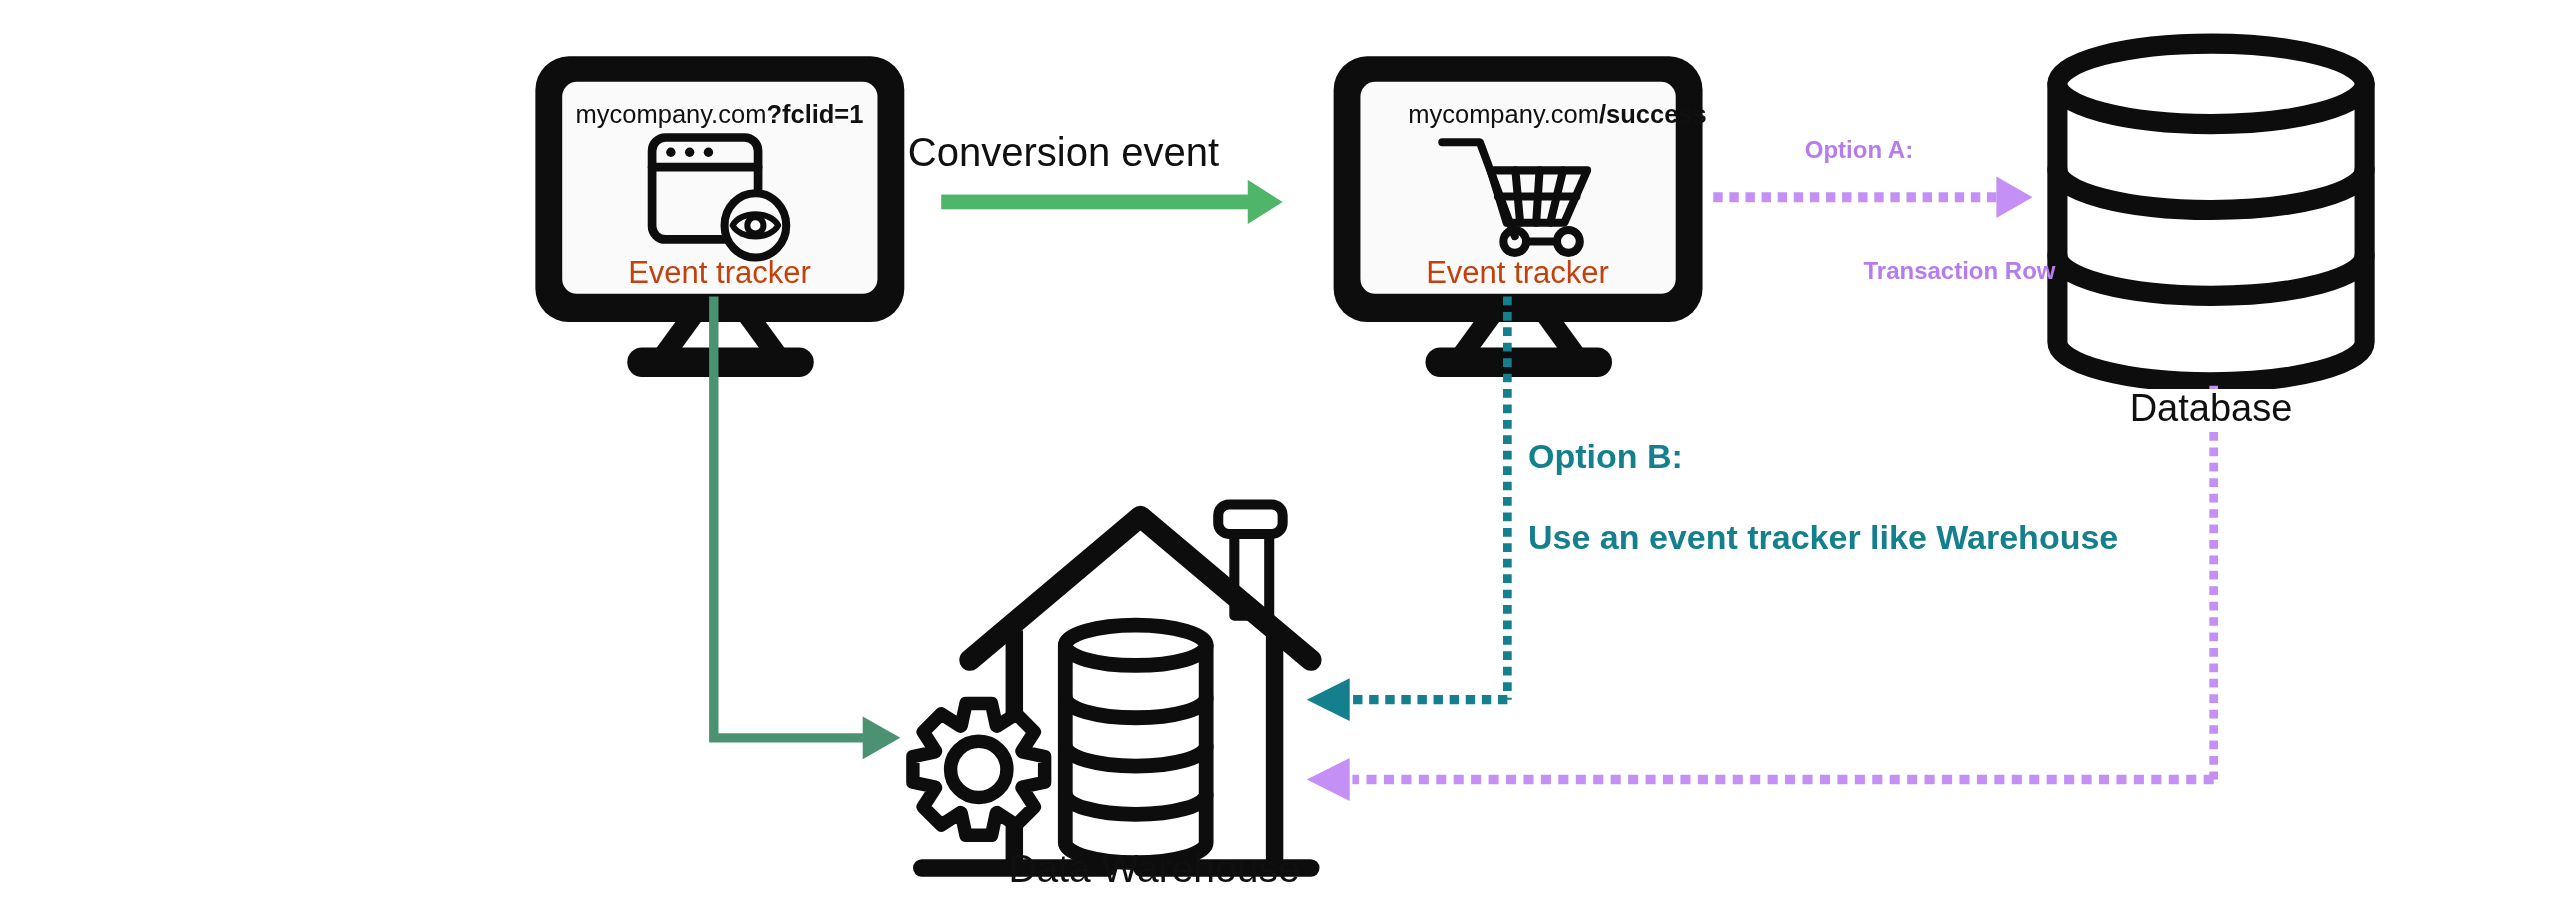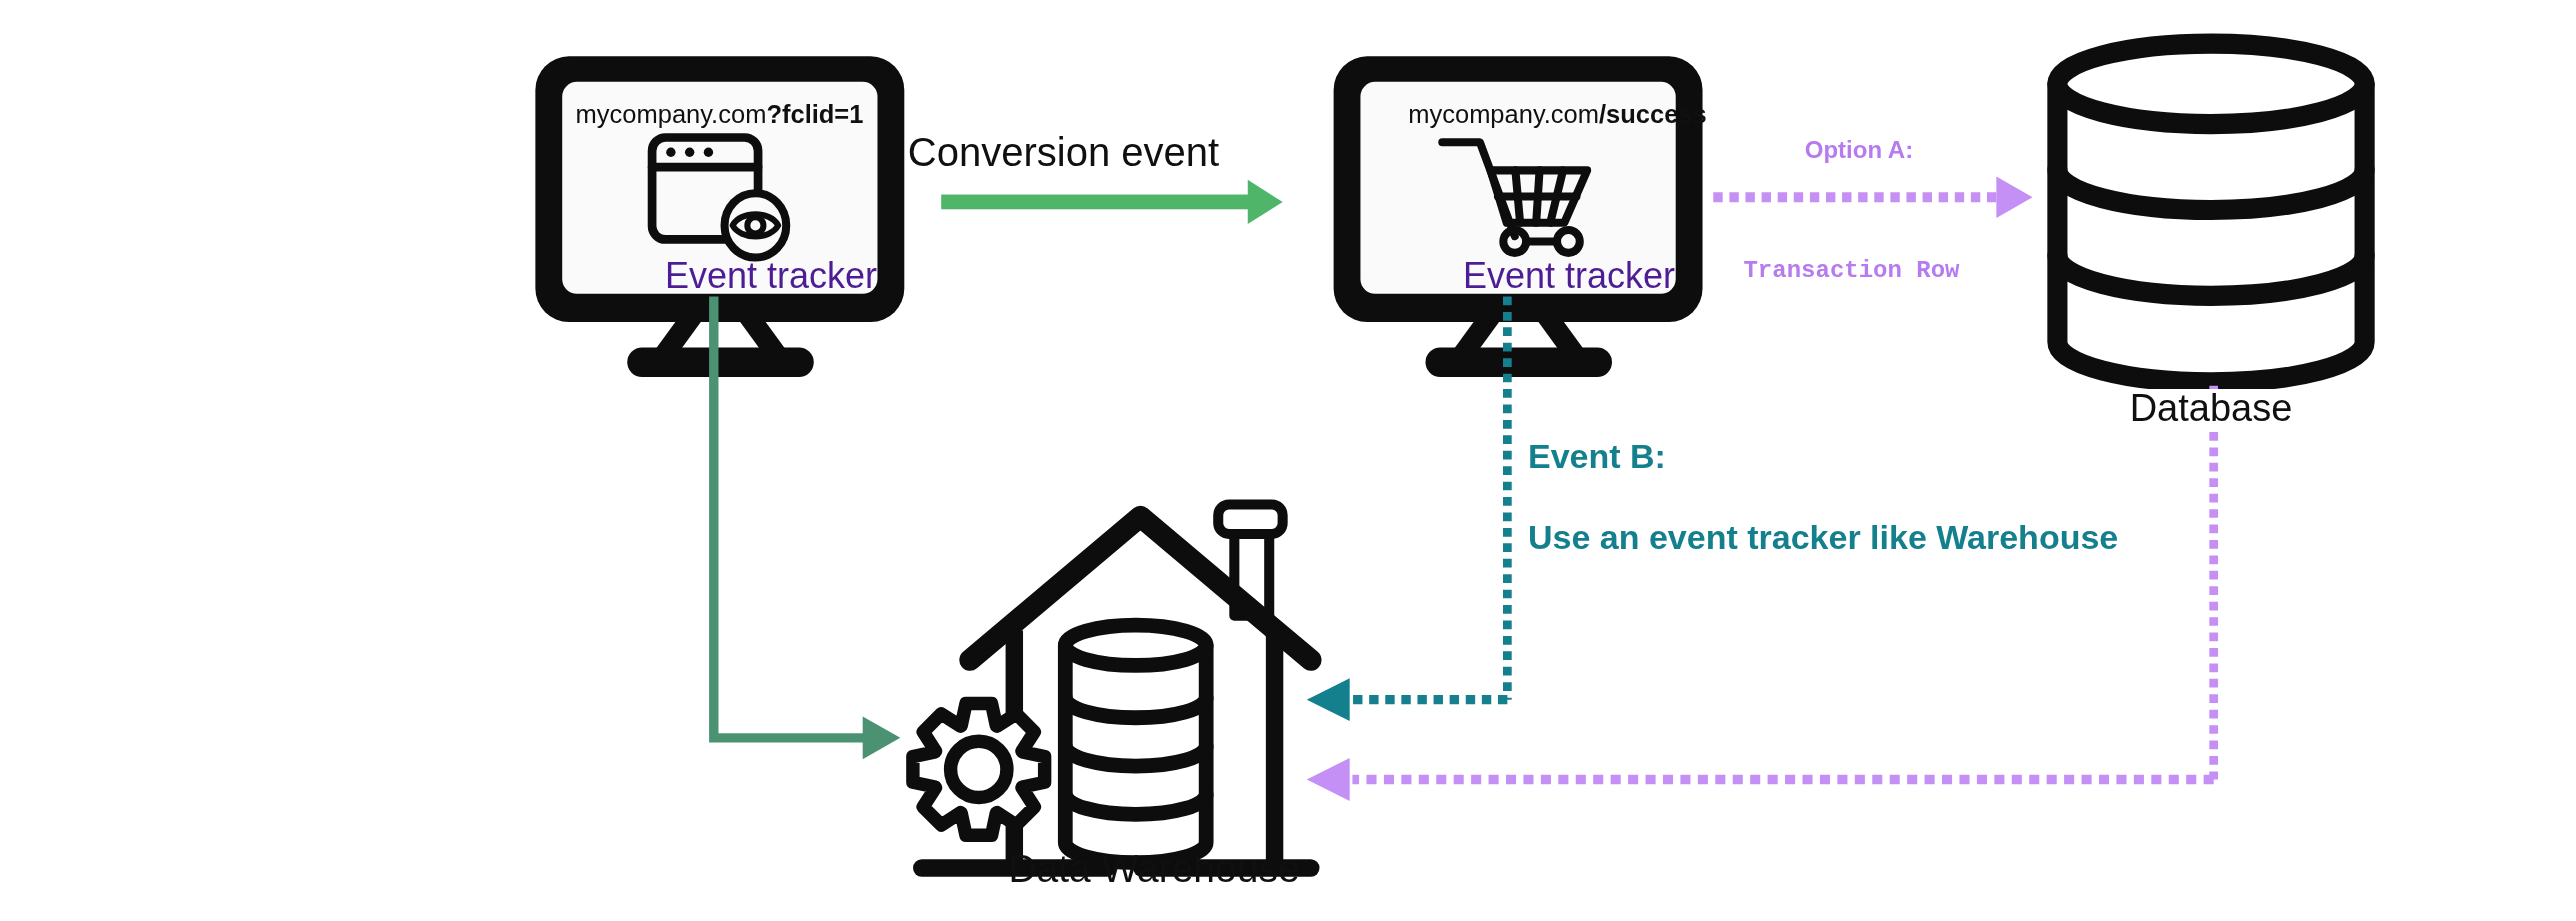--- a/index.html
+++ b/index.html
@@ -4,21 +4,21 @@
 <style>
   html,body { margin:0; padding:0; background:#ffffff; }
   .canvas {
     position:relative; width:2576px; height:921px; background:#ffffff;
     font-family:"Liberation Sans", sans-serif; overflow:hidden;
   }
   .layer { position:absolute; left:0; top:0; }
   .txt { position:absolute; white-space:nowrap; line-height:1.05; }
   .url  { font-size:25.5px; color:#101010; text-align:center; }
   .url .bold { font-weight:700; }
-  .tracker { font-size:36px; color:#4c1d95; text-align:right; }
+  .tracker { font-size:31px; color:#c2410c; text-align:center; }
   .conv { font-size:40px; color:#101010; text-align:center; }
   .optA { font-size:24px; font-weight:700; color:#b57bef; text-align:center; }
   .optB { font-size:34px; font-weight:700; color:#147f8d; text-align:left; }
   .optB .line { line-height:1.0; margin-bottom:47px; }
   .nodeLabel { font-size:38px; color:#101010; text-align:center; }
   .whbg { background:#ffffff; }
 </style>
 </head>
 <body>
 
@@ -141,24 +141,24 @@
   <div class="txt url" style="left:1360px; top:101px; width:315px;padding-left:40px;">
     <span>mycompany.com</span><span class="bold">/success</span>
   </div>
 
   <div class="txt tracker" style="left:1360px; top:257px; width:315px;">Event tracker</div>
 
   <div class="txt conv" style="left:896px; top:131px; width:335px;">Conversion event</div>
 
   <div class="txt optA" style="left:1708px; top:137px; width:302px;">Option A:</div>
 
-  <div class="txt optA" style="left:1694px; top:258px; width:315px;font-family:Liberation Mono, monospace;">Transaction Row</div>
+  <div class="txt optA" style="left:1802px; top:258px; width:315px;">Transaction Row</div>
 
   <div class="txt optB" style="left:1528px; top:439px;">
-    <div class="line">Event B:</div>
+    <div class="line">Option B:</div>
     <div class="line">Use an event tracker like Warehouse</div>
   </div>
 
   <div class="txt nodeLabel" style="left:993px; top:849px; width:322px; font-size:39px;">Data Warehouse</div>
 
   <div class="txt nodeLabel whbg" style="left:2077px; top:389px; width:268px;">Database</div>
 
 </div>
 
 

